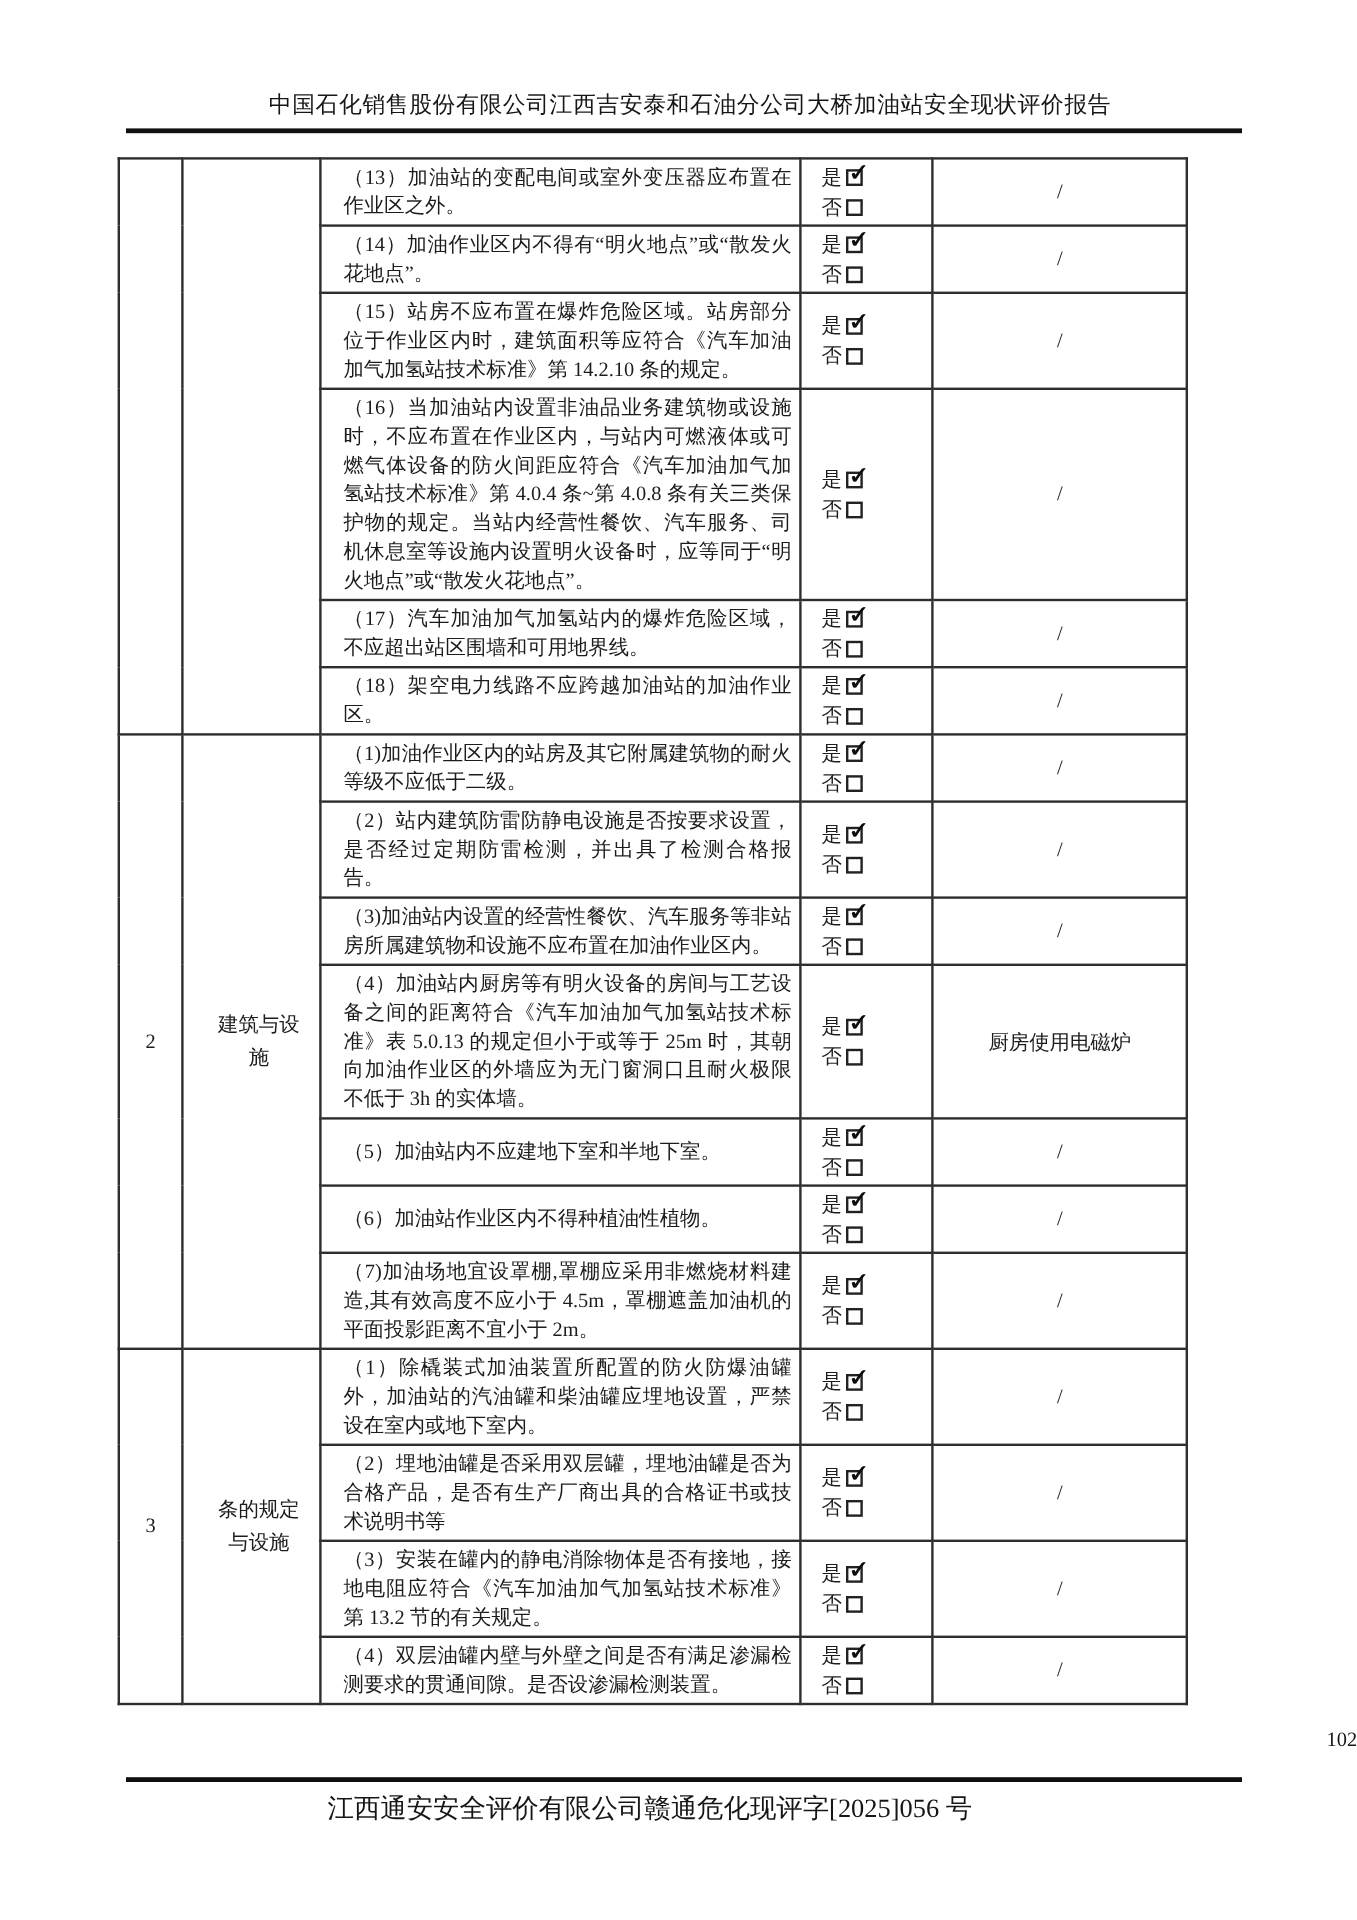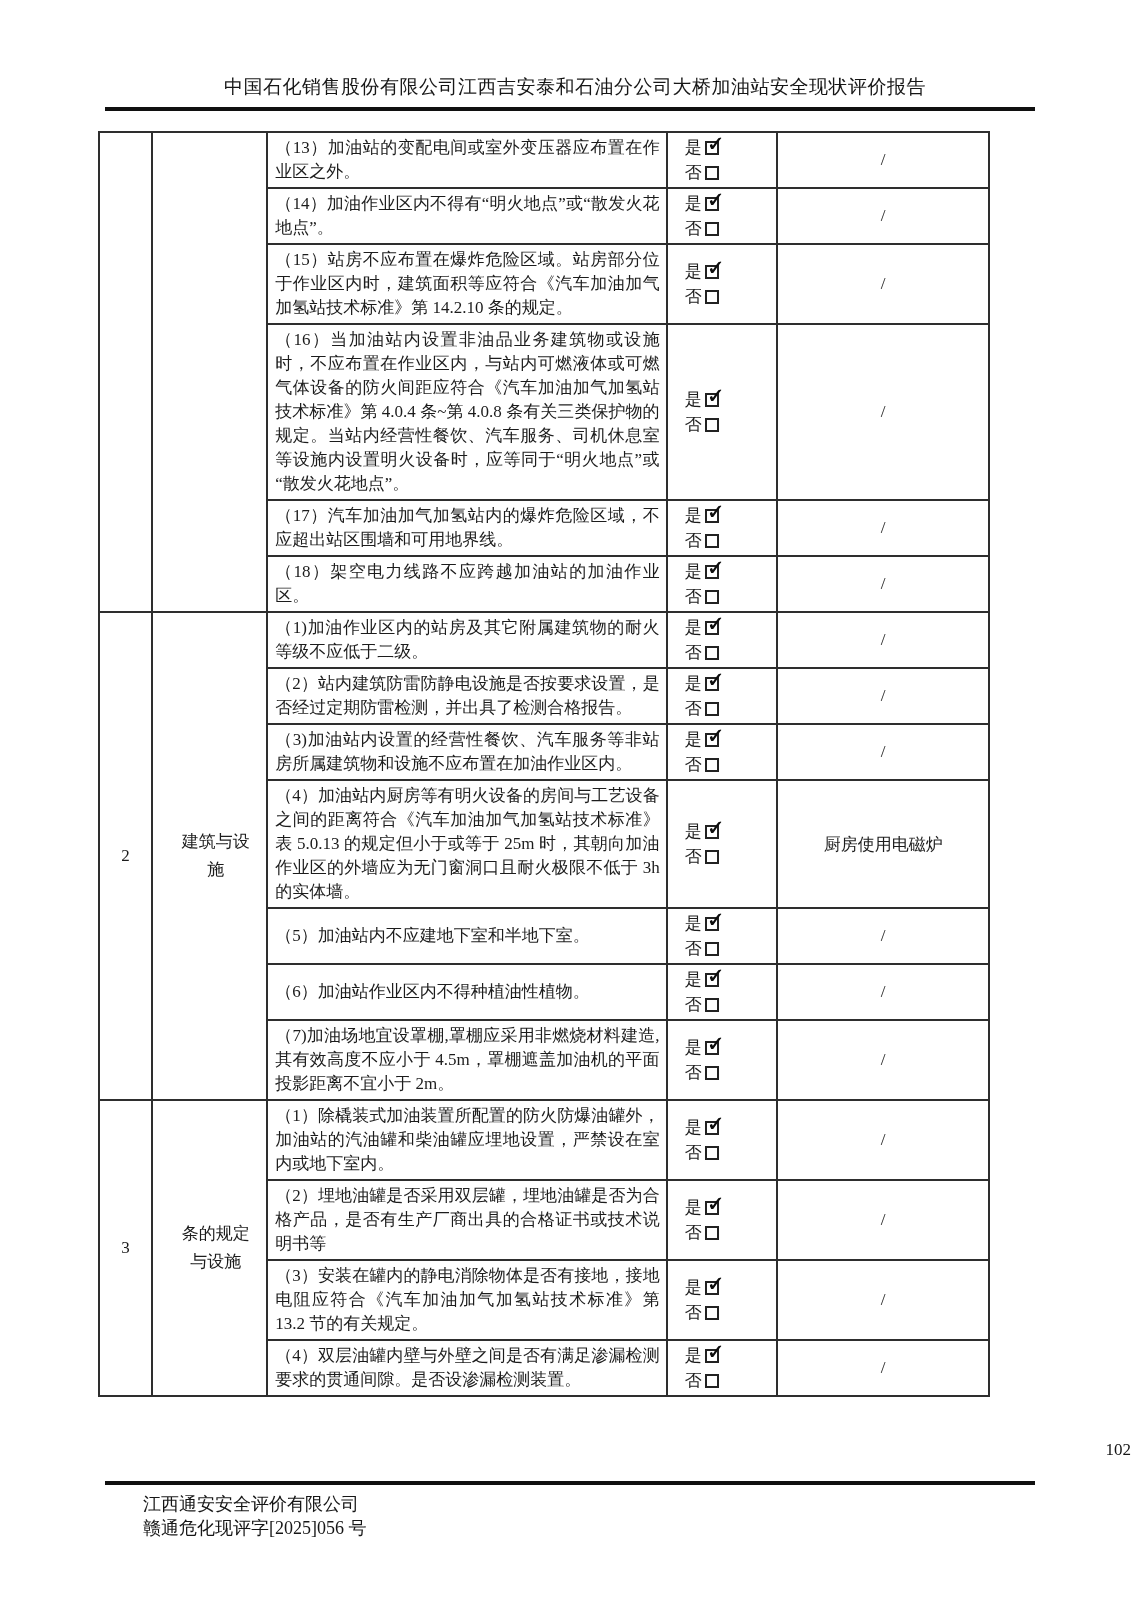--- a/index.html
+++ b/index.html
@@ -21,21 +21,21 @@
   table.checklist{
     border-collapse:collapse; table-layout:fixed; width:892px;
   }
   table.checklist td{
     border:2px solid #2e2e2e; vertical-align:middle;
     font-size:17px; color:#1c1c1c;
   }
   td.num-cell{ width:49px; text-align:center; }
   td.cat-cell{ width:106px; text-align:center; white-space:pre-line; line-height:28px;padding-left:12px; }
   td.item-cell{
-    width:368px; padding:3px 6px 3px 7px; text-align:justify; line-height:24px;
+    width:368px; padding:3px 6px 3px 18px; text-align:justify; line-height:24px;
   }
   td.yn-cell{ width:102px; padding:2px 0 2px 17px; }
   td.remark-cell{ width:195px; text-align:center; font-size:17px; }
   .yn-line{ display:flex; align-items:center; line-height:25px; height:25px; }
   .yn-label{ font-size:17px; }
   .cbox{
     position:relative; display:inline-block; width:14px; height:14px;
     border:2px solid #222; margin-left:3px; background:#fff;
   }
   .cbox .check{
@@ -47,21 +47,21 @@
   .page-number{
     position:absolute; top:1440px; left:0; width:100%; text-align:right;
     font-size:17px; color:#161616;
   }
   .footer-rule{
     position:absolute; top:1481px; left:105px; width:930px; height:4px; background:#101010;
   }
   .footer-row{
     position:absolute; top:1492px; left:105px; width:930px;
     display:flex; justify-content:center;
-    padding:0 95px 0 38px; font-size:18px; color:#161616;flex-direction:column;
+    padding:0 95px 0 38px; font-size:22px; color:#161616;
   }
 </style>
 </head>
 <body>
 
 <div class="page">
 
   <div class="doc-title">中国石化销售股份有限公司江西吉安泰和石油分公司大桥加油站安全现状评价报告</div>
   <div class="header-rule"></div>
 

